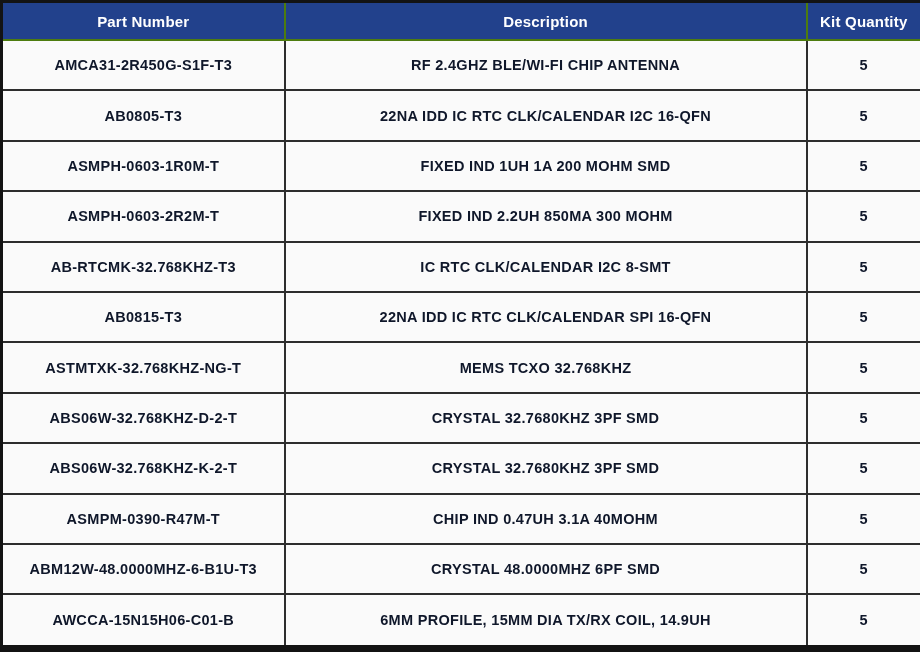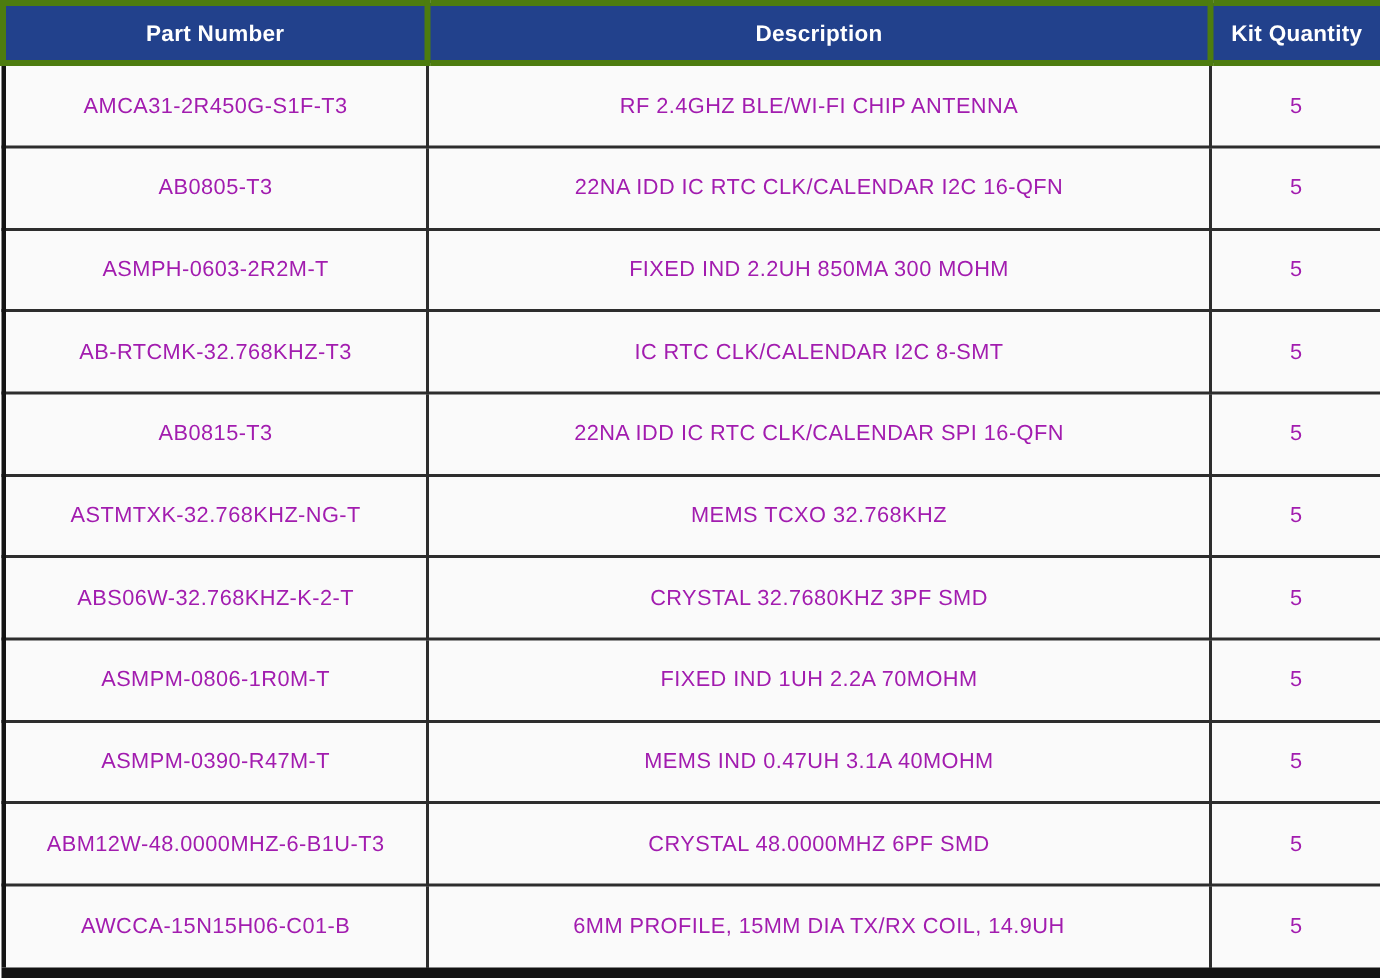--- a/index.html
+++ b/index.html
@@ -24,28 +24,28 @@
   col.col-qty  { width: 115px; }
   thead th {
     background: #22418c;
     color: #ffffff;
     font-size: 15px;
     font-weight: 700;
     letter-spacing: 0.2px;
     height: 36px;
     text-align: center;
     vertical-align: middle;
-    border: 4px solid #4d7c0f;
+    border: 2px solid #4d7c0f;
     padding: 0 6px;
   }
   tbody td {
     background: #fafafa;
-    color: #a21caf;
+    color: #0f172a;
     font-size: 14.5px;
-    font-weight: 400;
+    font-weight: 700;
     letter-spacing: 0.3px;
     height: 34px;
     text-align: center;
     vertical-align: middle;
     border: 2px solid #2d2d2d;
     padding: 0 6px;
     white-space: nowrap;
     overflow: hidden;
   }
 </style>
@@ -70,52 +70,57 @@
         <td>AMCA31-2R450G-S1F-T3</td>
         <td>RF 2.4GHZ BLE/WI-FI CHIP ANTENNA</td>
         <td>5</td>
       </tr>
       <tr>
         <td>AB0805-T3</td>
         <td>22NA IDD IC RTC CLK/CALENDAR I2C 16-QFN</td>
         <td>5</td>
       </tr>
       <tr>
+        <td>ASMPH-0603-1R0M-T</td>
+        <td>FIXED IND 1UH 1A 200 MOHM SMD</td>
+        <td>5</td>
+      </tr>
+      <tr>
         <td>ASMPH-0603-2R2M-T</td>
         <td>FIXED IND 2.2UH 850MA 300 MOHM</td>
         <td>5</td>
       </tr>
       <tr>
         <td>AB-RTCMK-32.768KHZ-T3</td>
         <td>IC RTC CLK/CALENDAR I2C 8-SMT</td>
         <td>5</td>
       </tr>
       <tr>
         <td>AB0815-T3</td>
         <td>22NA IDD IC RTC CLK/CALENDAR SPI 16-QFN</td>
         <td>5</td>
       </tr>
       <tr>
         <td>ASTMTXK-32.768KHZ-NG-T</td>
         <td>MEMS TCXO 32.768KHZ</td>
         <td>5</td>
       </tr>
       <tr>
+        <td>ABS06W-32.768KHZ-D-2-T</td>
+        <td>CRYSTAL 32.7680KHZ 3PF SMD</td>
+        <td>5</td>
+      </tr>
+      <tr>
         <td>ABS06W-32.768KHZ-K-2-T</td>
         <td>CRYSTAL 32.7680KHZ 3PF SMD</td>
         <td>5</td>
       </tr>
       <tr>
-        <td>ASMPM-0806-1R0M-T</td>
-        <td>FIXED IND 1UH 2.2A 70MOHM</td>
-        <td>5</td>
-      </tr>
-      <tr>
         <td>ASMPM-0390-R47M-T</td>
-        <td>MEMS IND 0.47UH 3.1A 40MOHM</td>
+        <td>CHIP IND 0.47UH 3.1A 40MOHM</td>
         <td>5</td>
       </tr>
       <tr>
         <td>ABM12W-48.0000MHZ-6-B1U-T3</td>
         <td>CRYSTAL 48.0000MHZ 6PF SMD</td>
         <td>5</td>
       </tr>
       <tr>
         <td>AWCCA-15N15H06-C01-B</td>
         <td>6MM PROFILE, 15MM DIA TX/RX COIL, 14.9UH</td>

